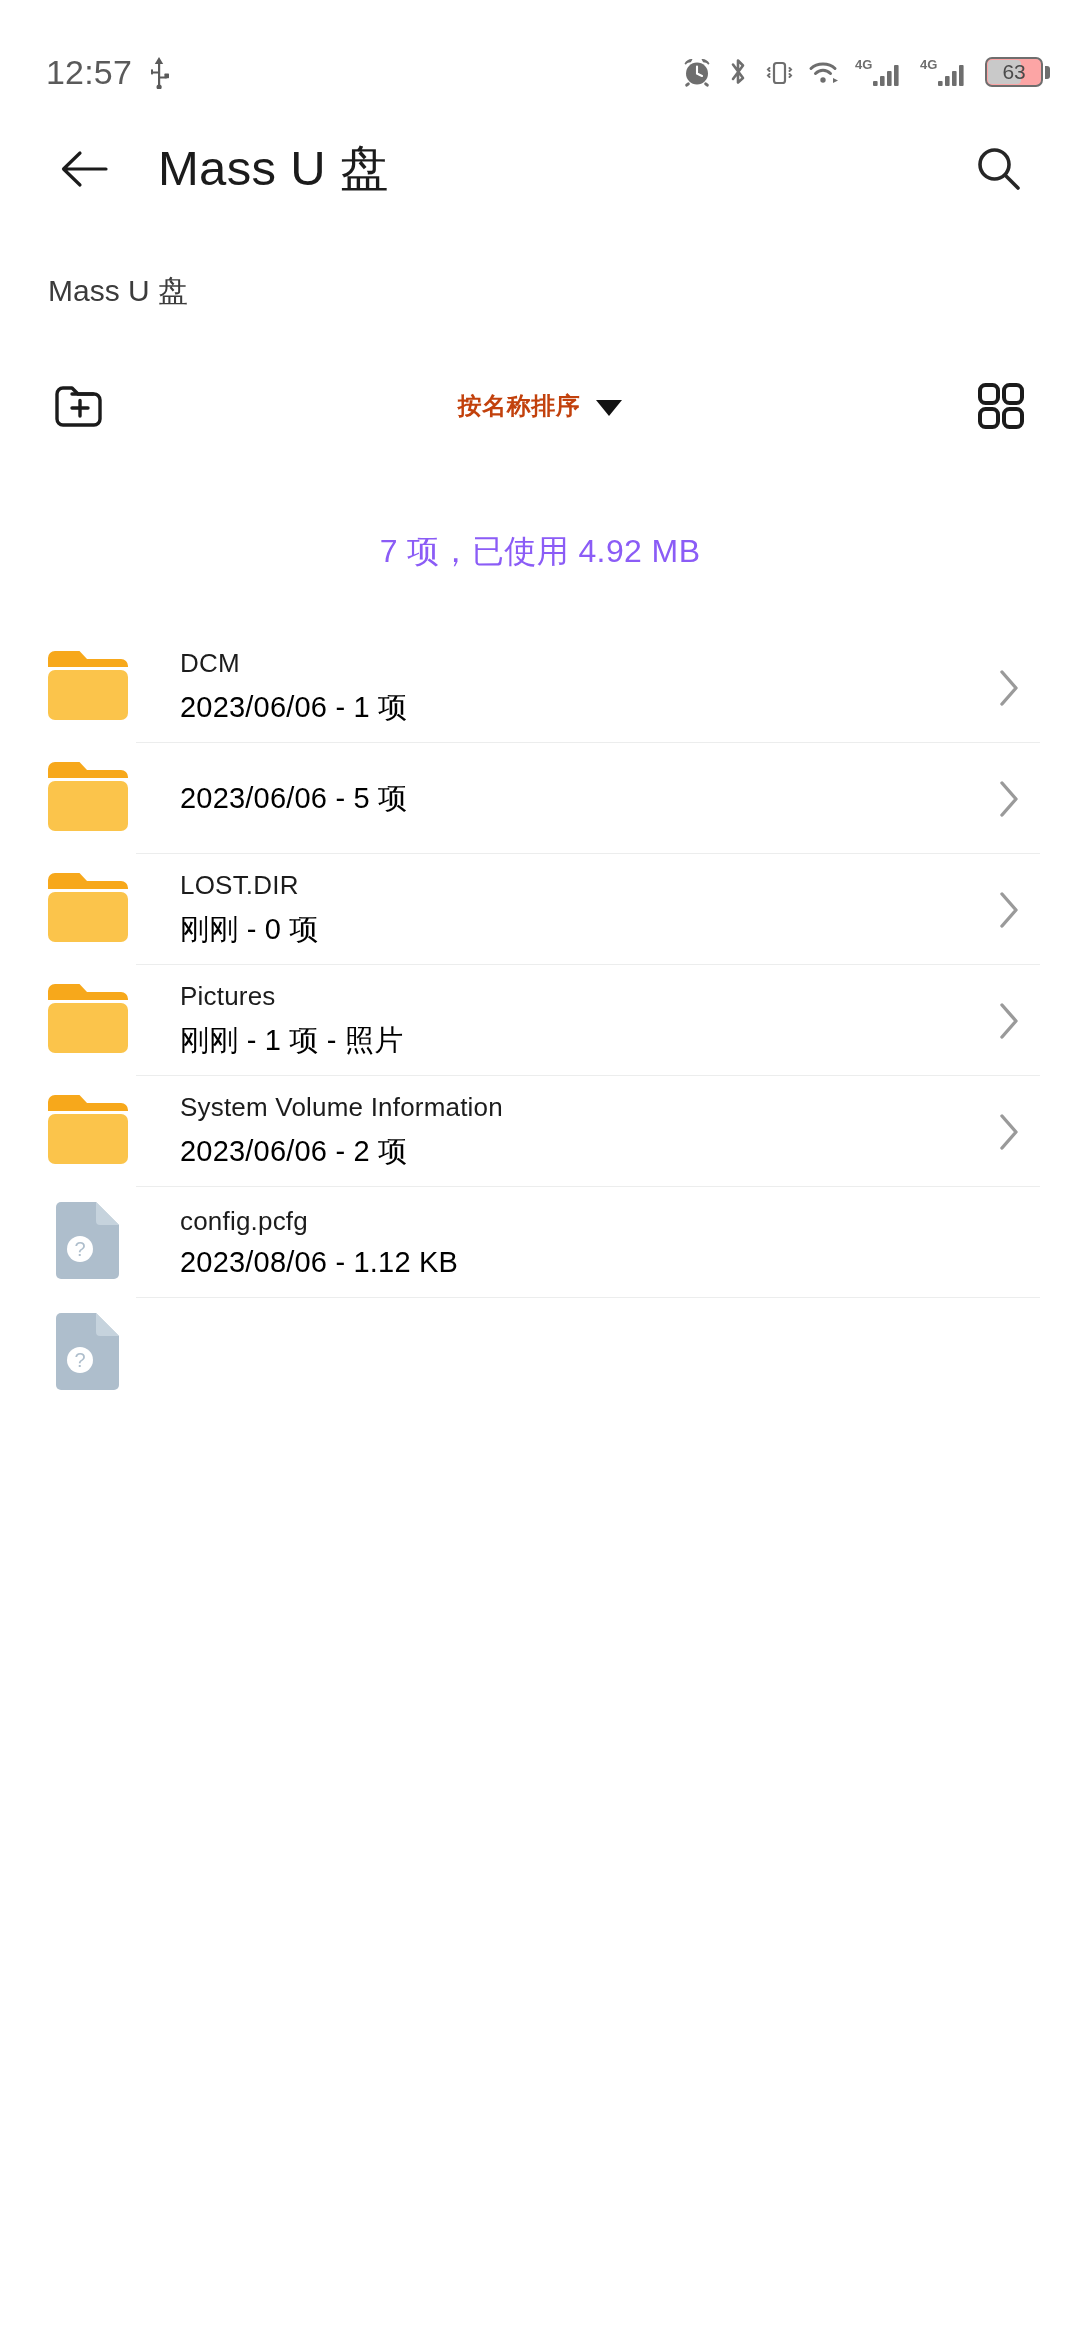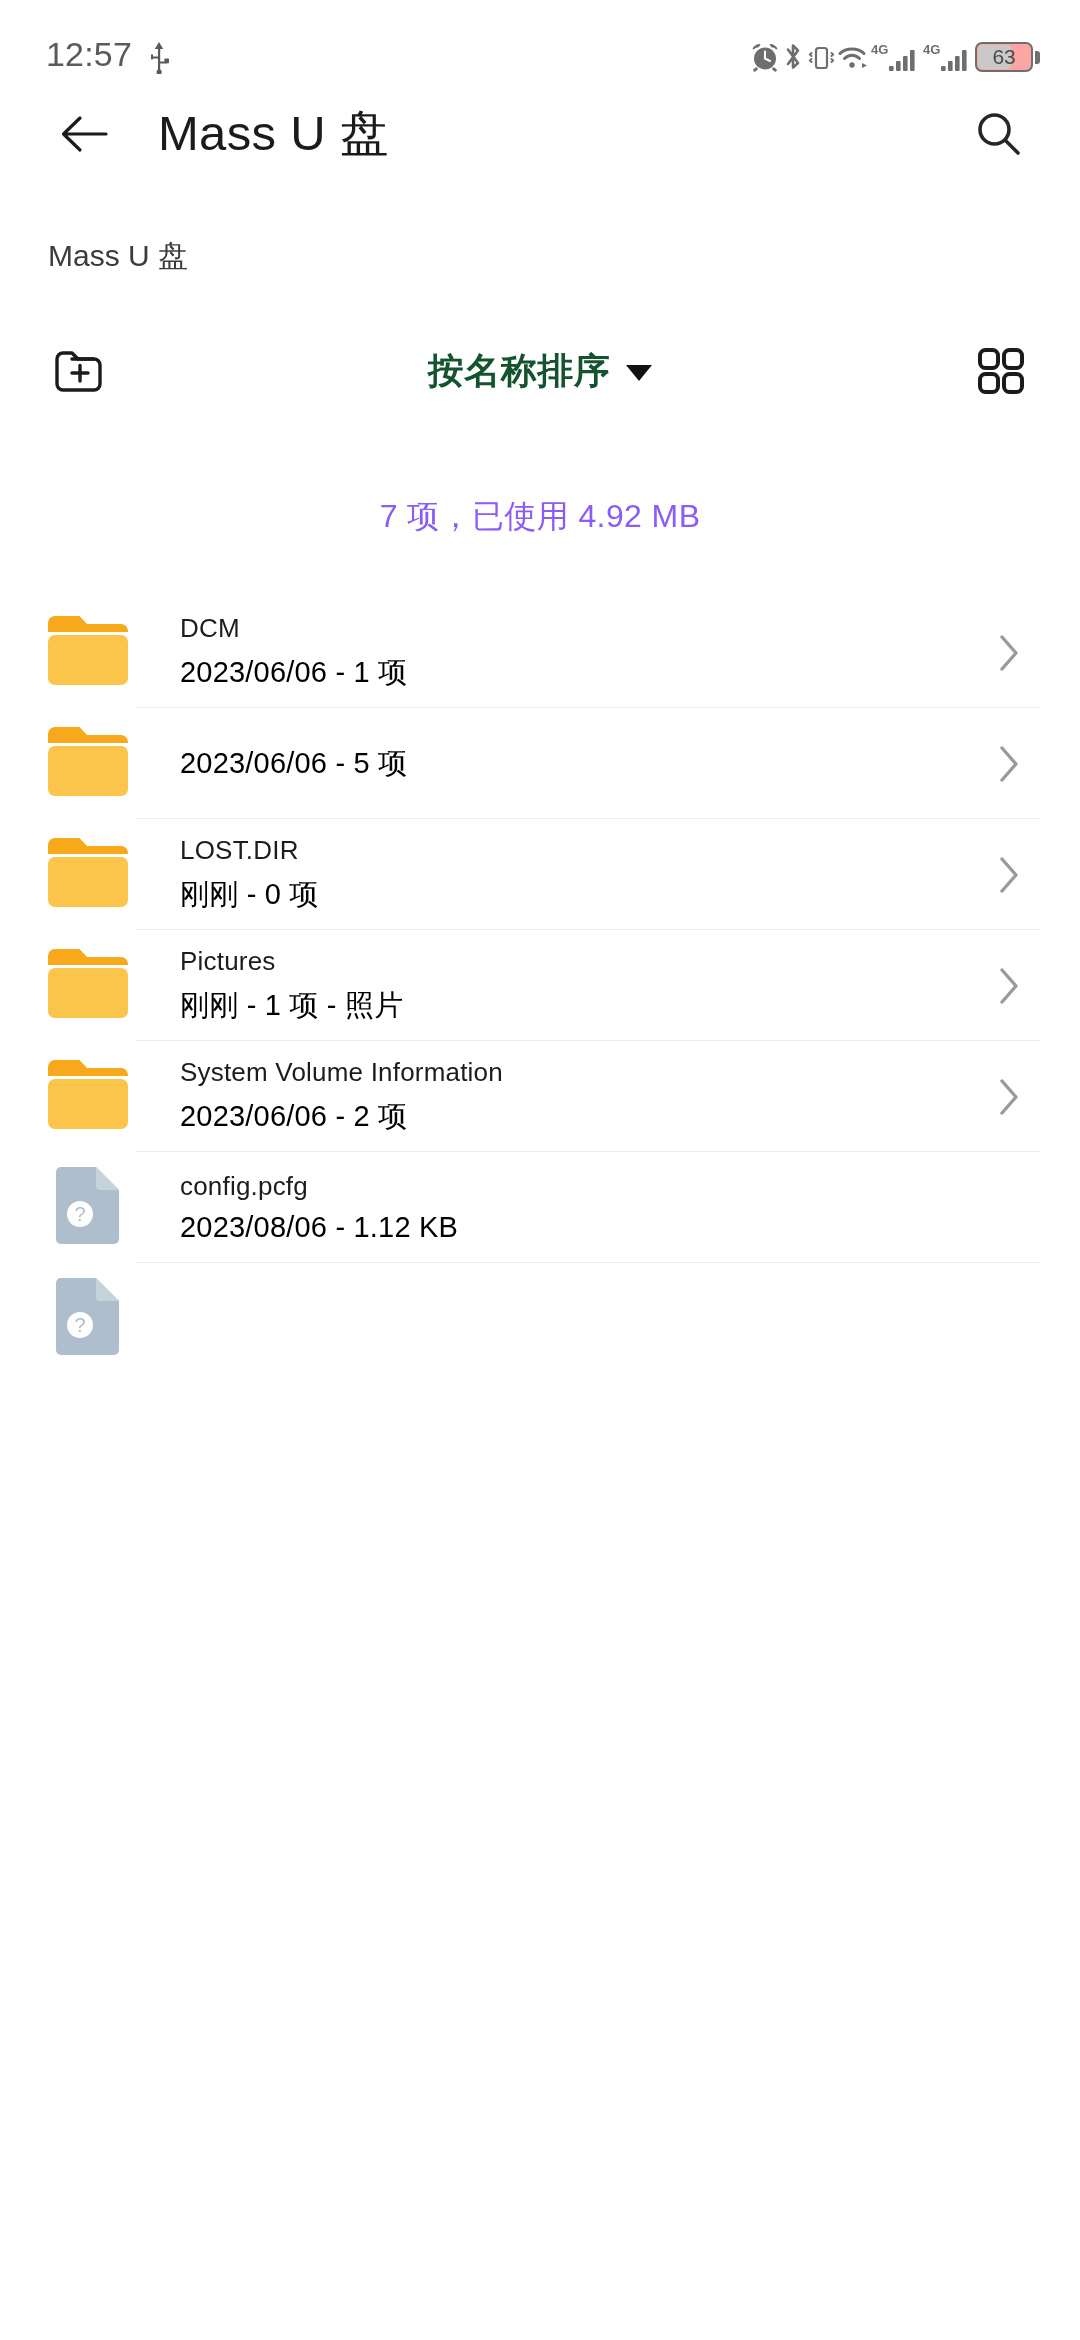--- a/index.html
+++ b/index.html
@@ -7,28 +7,29 @@
     width:1080px; height:2340px;
     background:#ffffff;
     font-family:"Liberation Sans","DejaVu Sans",sans-serif;
     -webkit-font-smoothing:antialiased;
     overflow:hidden;
   }
 
   
   .statusbar {
     height:74px;
-    display:flex; align-items:flex-end;
-    padding:0 40px 0 46px;
+    display:flex; align-items:center;
+    padding:0 30px 0 46px;
     color:#5a5a5a;
+    margin-top:35px;
   }
   .sb-clock { font-size:34px; letter-spacing:.2px; color:#5a5a5a; font-weight:400; }
   .sb-usb { margin-left:14px; display:flex; align-items:center; }
   .sb-spacer { flex:1; }
-  .sb-right { display:flex; align-items:center; }
+  .sb-right { display:flex; align-items:center; gap:13px; }
   .sb-right svg { display:block; }
   .batt {
     position:relative; display:flex; align-items:center;
   }
   .batt-body {
     width:58px; height:30px; border:2.5px solid #6e6e6e; border-radius:7px;
     display:flex; align-items:center; justify-content:center;
     background:#fca5a5;
   }
   .batt-fill {
@@ -72,21 +73,21 @@
   .tb-icon-btn { width:74px; height:74px; display:flex; align-items:center; justify-content:center; }
   .sort-wrap {
     position:absolute; left:0; right:0; top:0; bottom:0;
     display:flex; align-items:center; justify-content:center;
     pointer-events:none;
   }
   .sort-btn {
     display:flex; align-items:center; gap:16px;
     pointer-events:auto;
   }
-  .sort-label { font-size:36px; color:#14532d; font-weight:700; letter-spacing:.5px; }
+  .sort-label { font-size:24px; color:#c2410c; font-weight:700; letter-spacing:.5px; }
   .caret {
     width:0; height:0;
     border-left:13px solid transparent;
     border-right:13px solid transparent;
     border-top:16px solid #121212;
     margin-top:4px;
   }
   .tb-right { margin-left:auto; }
 
   

